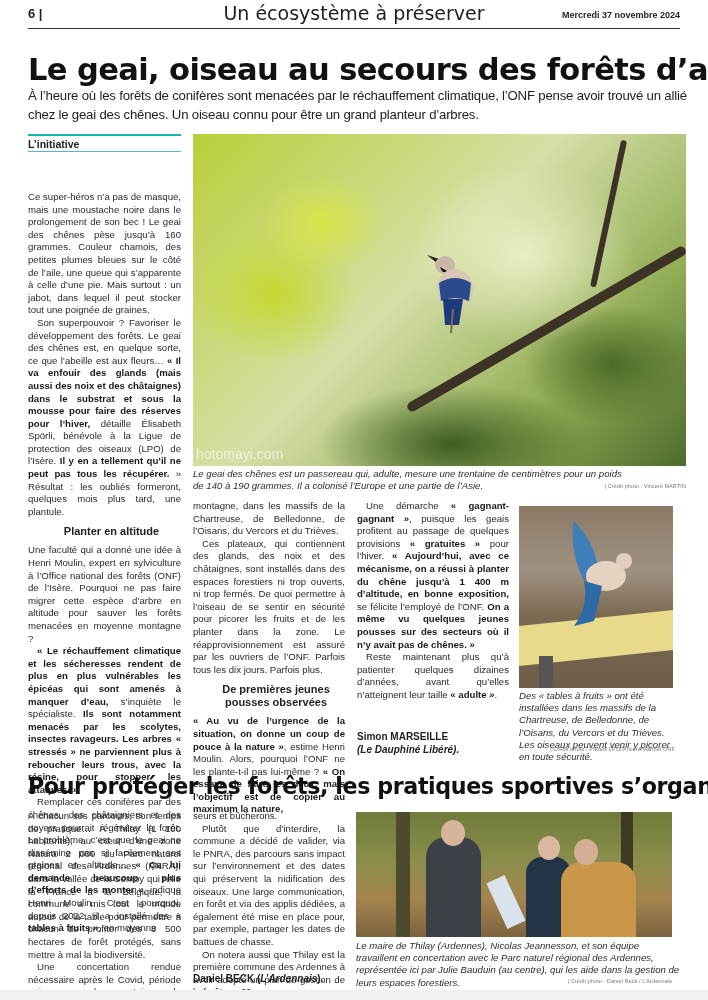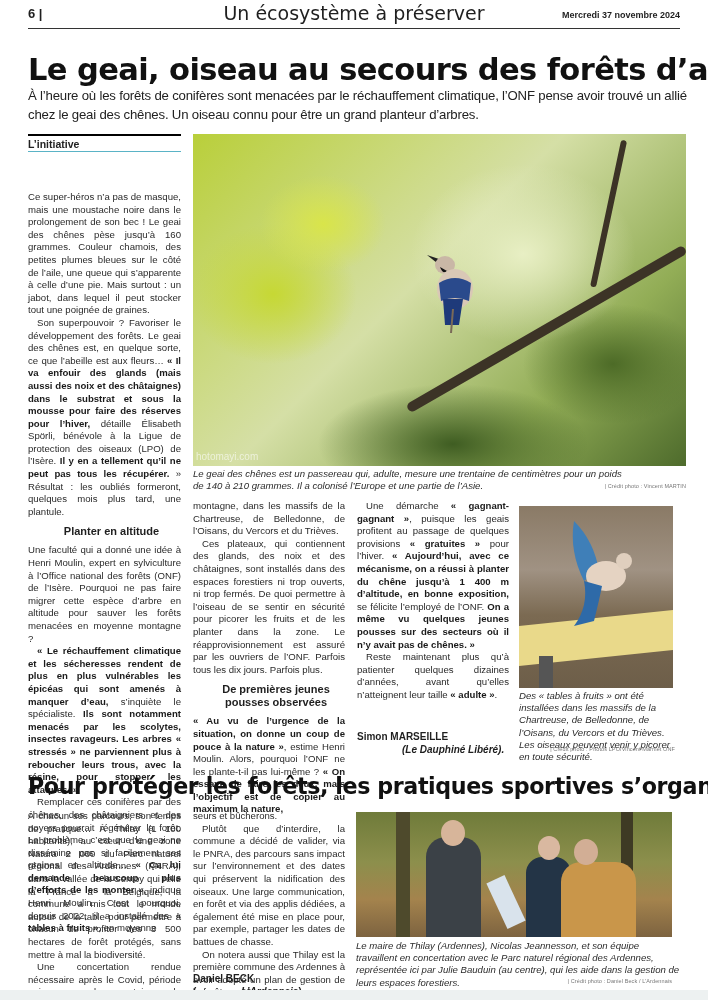--- a/index.html
+++ b/index.html
@@ -12,43 +12,43 @@
     .date { position: absolute; right: 0; top: 10px; font-size: 9px; font-weight: bold; }
 
     .headline { position: absolute; left: 28px; top: 52px; width: 660px; font-family: "DejaVu Sans", sans-serif; font-size: 30.5px; letter-spacing: -0.6px; line-height: 36px; color: #111; white-space: nowrap; }
     .standfirst { position: absolute; left: 28px; top: 86px; width: 660px; font-size: 13.2px; line-height: 19px; color: #222; letter-spacing: -0.2px; }
 
     .col { position: absolute; font-size: 9.6px; line-height: 12.6px; text-align: justify; color: #2a2a2a; hyphens: auto; }
     .col p { text-indent: 9px; }
     .col p.noindent { text-indent: 0; }
     .col b { font-weight: bold; color: #1a1a1a; }
 
-    .kicker { position: absolute; left: 28px; top: 134px; width: 153px; height: 18px; border-top: 2px solid #000000; border-bottom: 1.5px solid #5ab3c6; font-size: 10.5px; font-weight: bold; padding-top: 2px; color: #222; }
+    .kicker { position: absolute; left: 28px; top: 134px; width: 153px; height: 18px; border-top: 2px solid #14b8a6; border-bottom: 1.5px solid #5ab3c6; font-size: 10.5px; font-weight: bold; padding-top: 2px; color: #222; }
 
     .subhead { font-size: 11px; font-weight: bold; line-height: 13px; margin: 7px 0 6px 14px; color: #1f1f1f; text-align: center; text-indent: 0 !important; }
 
     .photo-main { position: absolute; left: 193px; top: 134px; width: 493px; height: 332px; overflow: hidden;
       background:
         radial-gradient(ellipse 90px 70px at 130px 90px, #d9e54a 0%, rgba(217,229,74,0) 70%),
         radial-gradient(ellipse 120px 100px at 80px 160px, #c6d834 0%, rgba(198,216,52,0) 70%),
         radial-gradient(ellipse 150px 120px at 330px 120px, #e8efc4 0%, rgba(232,239,196,0) 75%),
         radial-gradient(ellipse 120px 80px at 420px 230px, #4d6b27 0%, rgba(77,107,39,0) 75%),
         radial-gradient(ellipse 180px 80px at 260px 310px, #3f5d22 0%, rgba(63,93,34,0) 75%),
         linear-gradient(135deg, #b9cf3a 0%, #d5dfa6 45%, #92ad56 75%, #4e6b2c 100%); }
     .branch { position: absolute; background: #3c3326; border-radius: 6px; transform-origin: left center; }
     .bird { position: absolute; left: 232px; top: 115px; width: 60px; height: 90px; }
-    .watermark { position: absolute; left: 3px; bottom: 4px; font-size: 10px; color: rgba(255,255,255,0.6); }
+    .watermark { position: absolute; left: 3px; bottom: 4px; font-size: 14px; color: rgba(255,255,255,0.6); }
 
     .caption { position: absolute; font-style: italic; font-size: 9.6px; line-height: 12.2px; color: #2b2b2b; }
     .credit { position: absolute; font-size: 5.5px; color: #777; text-align: right; letter-spacing: 0.1px; }
 
     .photo-table { position: absolute; left: 519px; top: 506px; width: 154px; height: 182px; overflow: hidden;
       background: linear-gradient(180deg, #8a7a66 0%, #a09283 35%, #7b6a52 60%, #6d5e49 100%); }
     .byline { position: absolute; font-size: 10px; font-weight: bold; line-height: 12.5px; color: #1f1f1f; }
-    .byline i { font-style: italic; margin-left: 45px; }
+    .byline i { font-style: italic; }
 
     .headline2 { position: absolute; left: 28px; top: 773px; width: 660px; font-family: "DejaVu Sans", sans-serif; font-size: 22.2px; letter-spacing: -0.4px; color: #111; white-space: nowrap; }
 
     .photo-team { position: absolute; left: 356px; top: 812px; width: 316px; height: 125px; overflow: hidden;
       background: linear-gradient(180deg, #6f7b3a 0%, #8c8f4c 40%, #a4834d 70%, #7d6340 100%); }
 
     .footer-bar { position: absolute; left: 0; top: 990px; width: 708px; height: 10px; background: #edf1f1; }
   </style>
 </head>
 <body>
@@ -80,21 +80,21 @@
     <path d="M2 6 L14 10 L12 14 Z" fill="#222"></path>
     <ellipse cx="20" cy="16" rx="10" ry="9" fill="#c9b7a6"></ellipse>
     <path d="M15 18 Q18 26 22 22" fill="#111"></path>
     <ellipse cx="30" cy="40" rx="18" ry="20" fill="#d9c8b6"></ellipse>
     <path d="M14 34 Q30 24 46 34 L44 52 Q30 46 16 52 Z" fill="#2a4a8c"></path>
     <path d="M18 50 L38 50 L34 76 L20 76 Z" fill="#1e3a7a"></path>
     <line x1="28" y1="60" x2="26" y2="84" stroke="#7a6a58" stroke-width="2"></line>
   </svg>
   <span class="watermark">hotomayi.com</span>
 </div>
-<p class="caption" style="left:193px; top:468px; width:440px;">Le geai des chênes est un passereau qui, adulte, mesure une trentaine de centimètres pour un poids de 140 à 210 grammes. Il a colonisé l’Europe et une partie de l’Asie.</p>
+<p class="caption" style="left:193px; top:468px; width:440px;">Le geai des chênes est un passereau qui, adulte, mesure une trentaine de centimètres pour un poids de 140 à 190 grammes. Il a colonisé l’Europe et une partie de l’Asie.</p>
 <span class="credit" style="left:560px; top:483px; width:126px;">| Crédit photo : Vincent MARTIN</span>
 
 <div class="col" style="left:193px; top:500px; width:152px;">
   <p class="noindent">montagne, dans les massifs de la Chartreuse, de Belledonne, de l’Oisans, du Vercors et du Trièves.</p>
   <p>Ces plateaux, qui contiennent des glands, des noix et des châtaignes, sont installés dans des espaces forestiers ni trop ouverts, ni trop fermés. De quoi permettre à l’oiseau de se sentir en sécurité pour picorer les fruits et de les planter dans la zone. Le réapprovisionnement est assuré par les ouvriers de l’ONF. Parfois tous les dix jours. Parfois plus.</p>
   <h3 class="subhead">De premières jeunes pousses observées</h3>
   <p class="noindent"><b>« Au vu de l’urgence de la situation, on donne un coup de pouce à la nature »</b><span>, estime Henri Moulin. Alors, pourquoi l’ONF ne les plante-t-il pas lui-même ? </span><b>« On essaye de faire les deux, mais l’objectif est de copier au maximum la nature,</b></p>
 </div>
 
 <div class="col" style="left:357px; top:500px; width:152px;">

